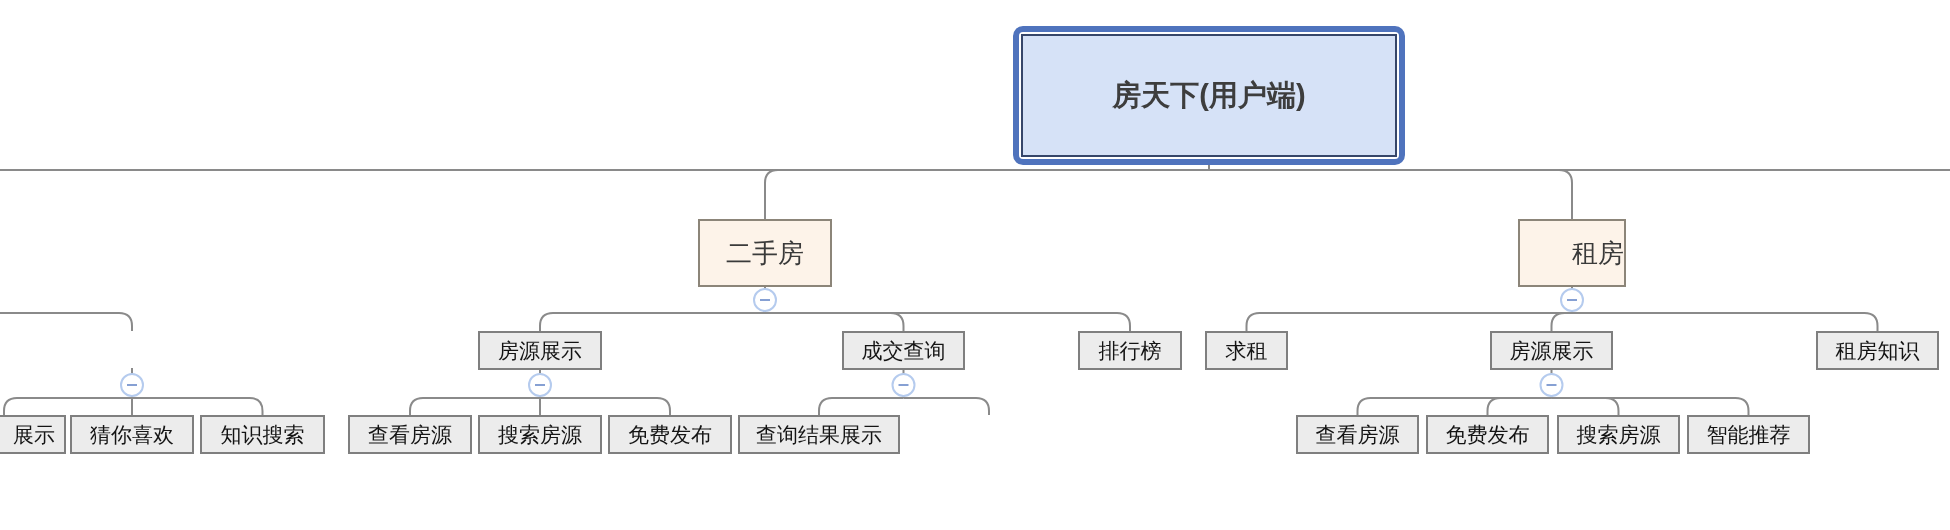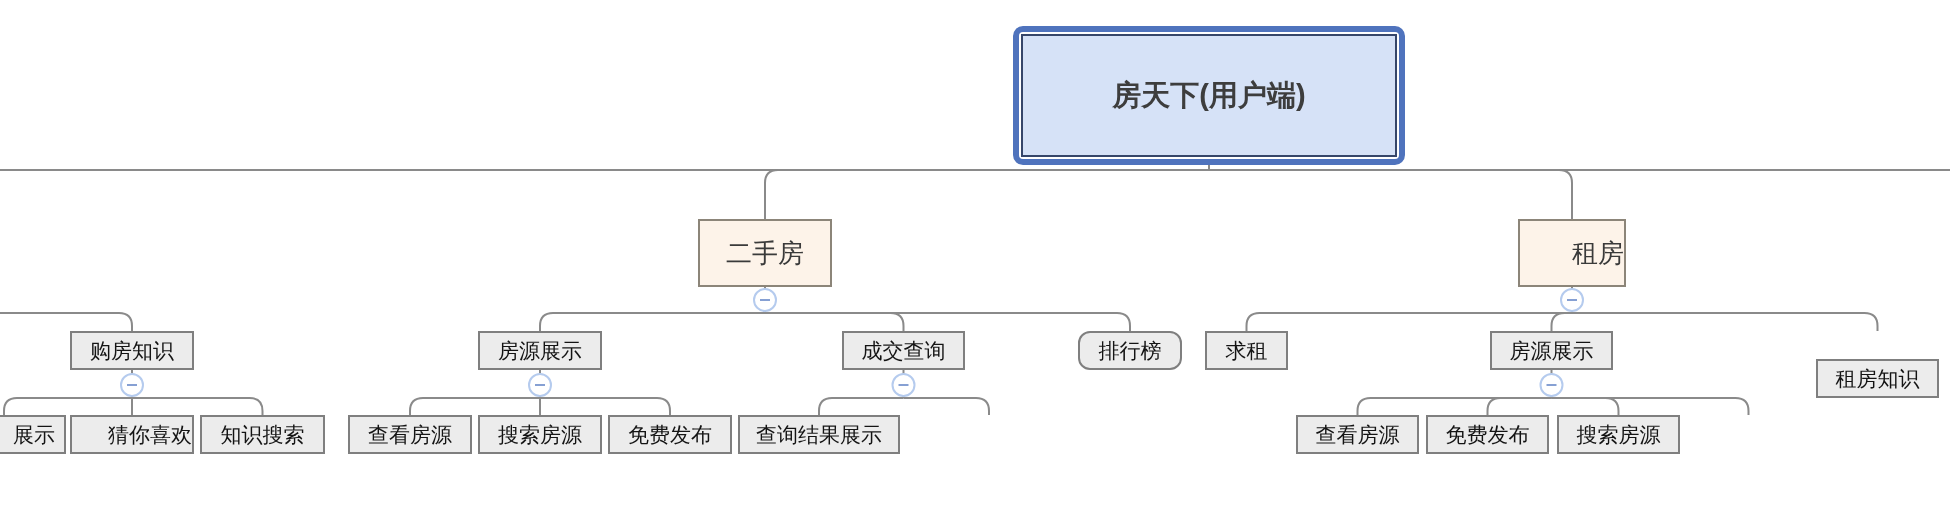--- a/index.html
+++ b/index.html
@@ -114,45 +114,42 @@
       <div class="root-inner">
         <span>房天下(用户端)</span>
       </div>
     </div>
     <div class="node branch" style="left: 698px; top: 219px; width: 134px; height: 68px;">
       <span>二手房</span>
     </div>
     <div class="node branch" style="left: 1518px; top: 219px; width: 108px; height: 68px; justify-content: flex-end;">
       <span>租房</span>
     </div>
-    <div class="node gray" style="left: 70px; top: 331px; width: 124px; height: 39px;">
-      <span>购房知识</span>
-    </div>
     <div class="node gray" style="left: 478px; top: 331px; width: 124px; height: 39px;">
       <span>房源展示</span>
     </div>
     <div class="node gray" style="left: 842px; top: 331px; width: 123px; height: 39px;">
       <span>成交查询</span>
     </div>
-    <div class="node gray" style="left: 1078px; top: 331px; width: 104px; height: 39px; border-radius: 12px;">
+    <div class="node gray" style="left: 1078px; top: 331px; width: 104px; height: 39px;">
       <span>排行榜</span>
     </div>
     <div class="node gray" style="left: 1205px; top: 331px; width: 83px; height: 39px;">
       <span>求租</span>
     </div>
     <div class="node gray" style="left: 1490px; top: 331px; width: 123px; height: 39px;">
       <span>房源展示</span>
     </div>
-    <div class="node gray" style="left: 1816px; top: 331px; width: 123px; height: 39px; margin-top: 28px;">
+    <div class="node gray" style="left: 1816px; top: 331px; width: 123px; height: 39px;">
       <span>租房知识</span>
     </div>
     <div class="node gray align-right" style="left: -58px; top: 415px; width: 124px; height: 39px;">
       <span>展示</span>
     </div>
-    <div class="node gray" style="left: 70px; top: 415px; width: 124px; height: 39px; justify-content: flex-end;">
+    <div class="node gray" style="left: 70px; top: 415px; width: 124px; height: 39px;">
       <span>猜你喜欢</span>
     </div>
     <div class="node gray" style="left: 200px; top: 415px; width: 125px; height: 39px;">
       <span>知识搜索</span>
     </div>
     <div class="node gray" style="left: 348px; top: 415px; width: 124px; height: 39px;">
       <span>查看房源</span>
     </div>
     <div class="node gray" style="left: 478px; top: 415px; width: 124px; height: 39px;">
       <span>搜索房源</span>
@@ -165,13 +162,16 @@
     </div>
     <div class="node gray" style="left: 1296px; top: 415px; width: 123px; height: 39px;">
       <span>查看房源</span>
     </div>
     <div class="node gray" style="left: 1426px; top: 415px; width: 123px; height: 39px;">
       <span>免费发布</span>
     </div>
     <div class="node gray" style="left: 1557px; top: 415px; width: 123px; height: 39px;">
       <span>搜索房源</span>
     </div>
+    <div class="node gray" style="left: 1687px; top: 415px; width: 123px; height: 39px;">
+      <span>智能推荐</span>
+    </div>
   </div>
 
 </body></html>

